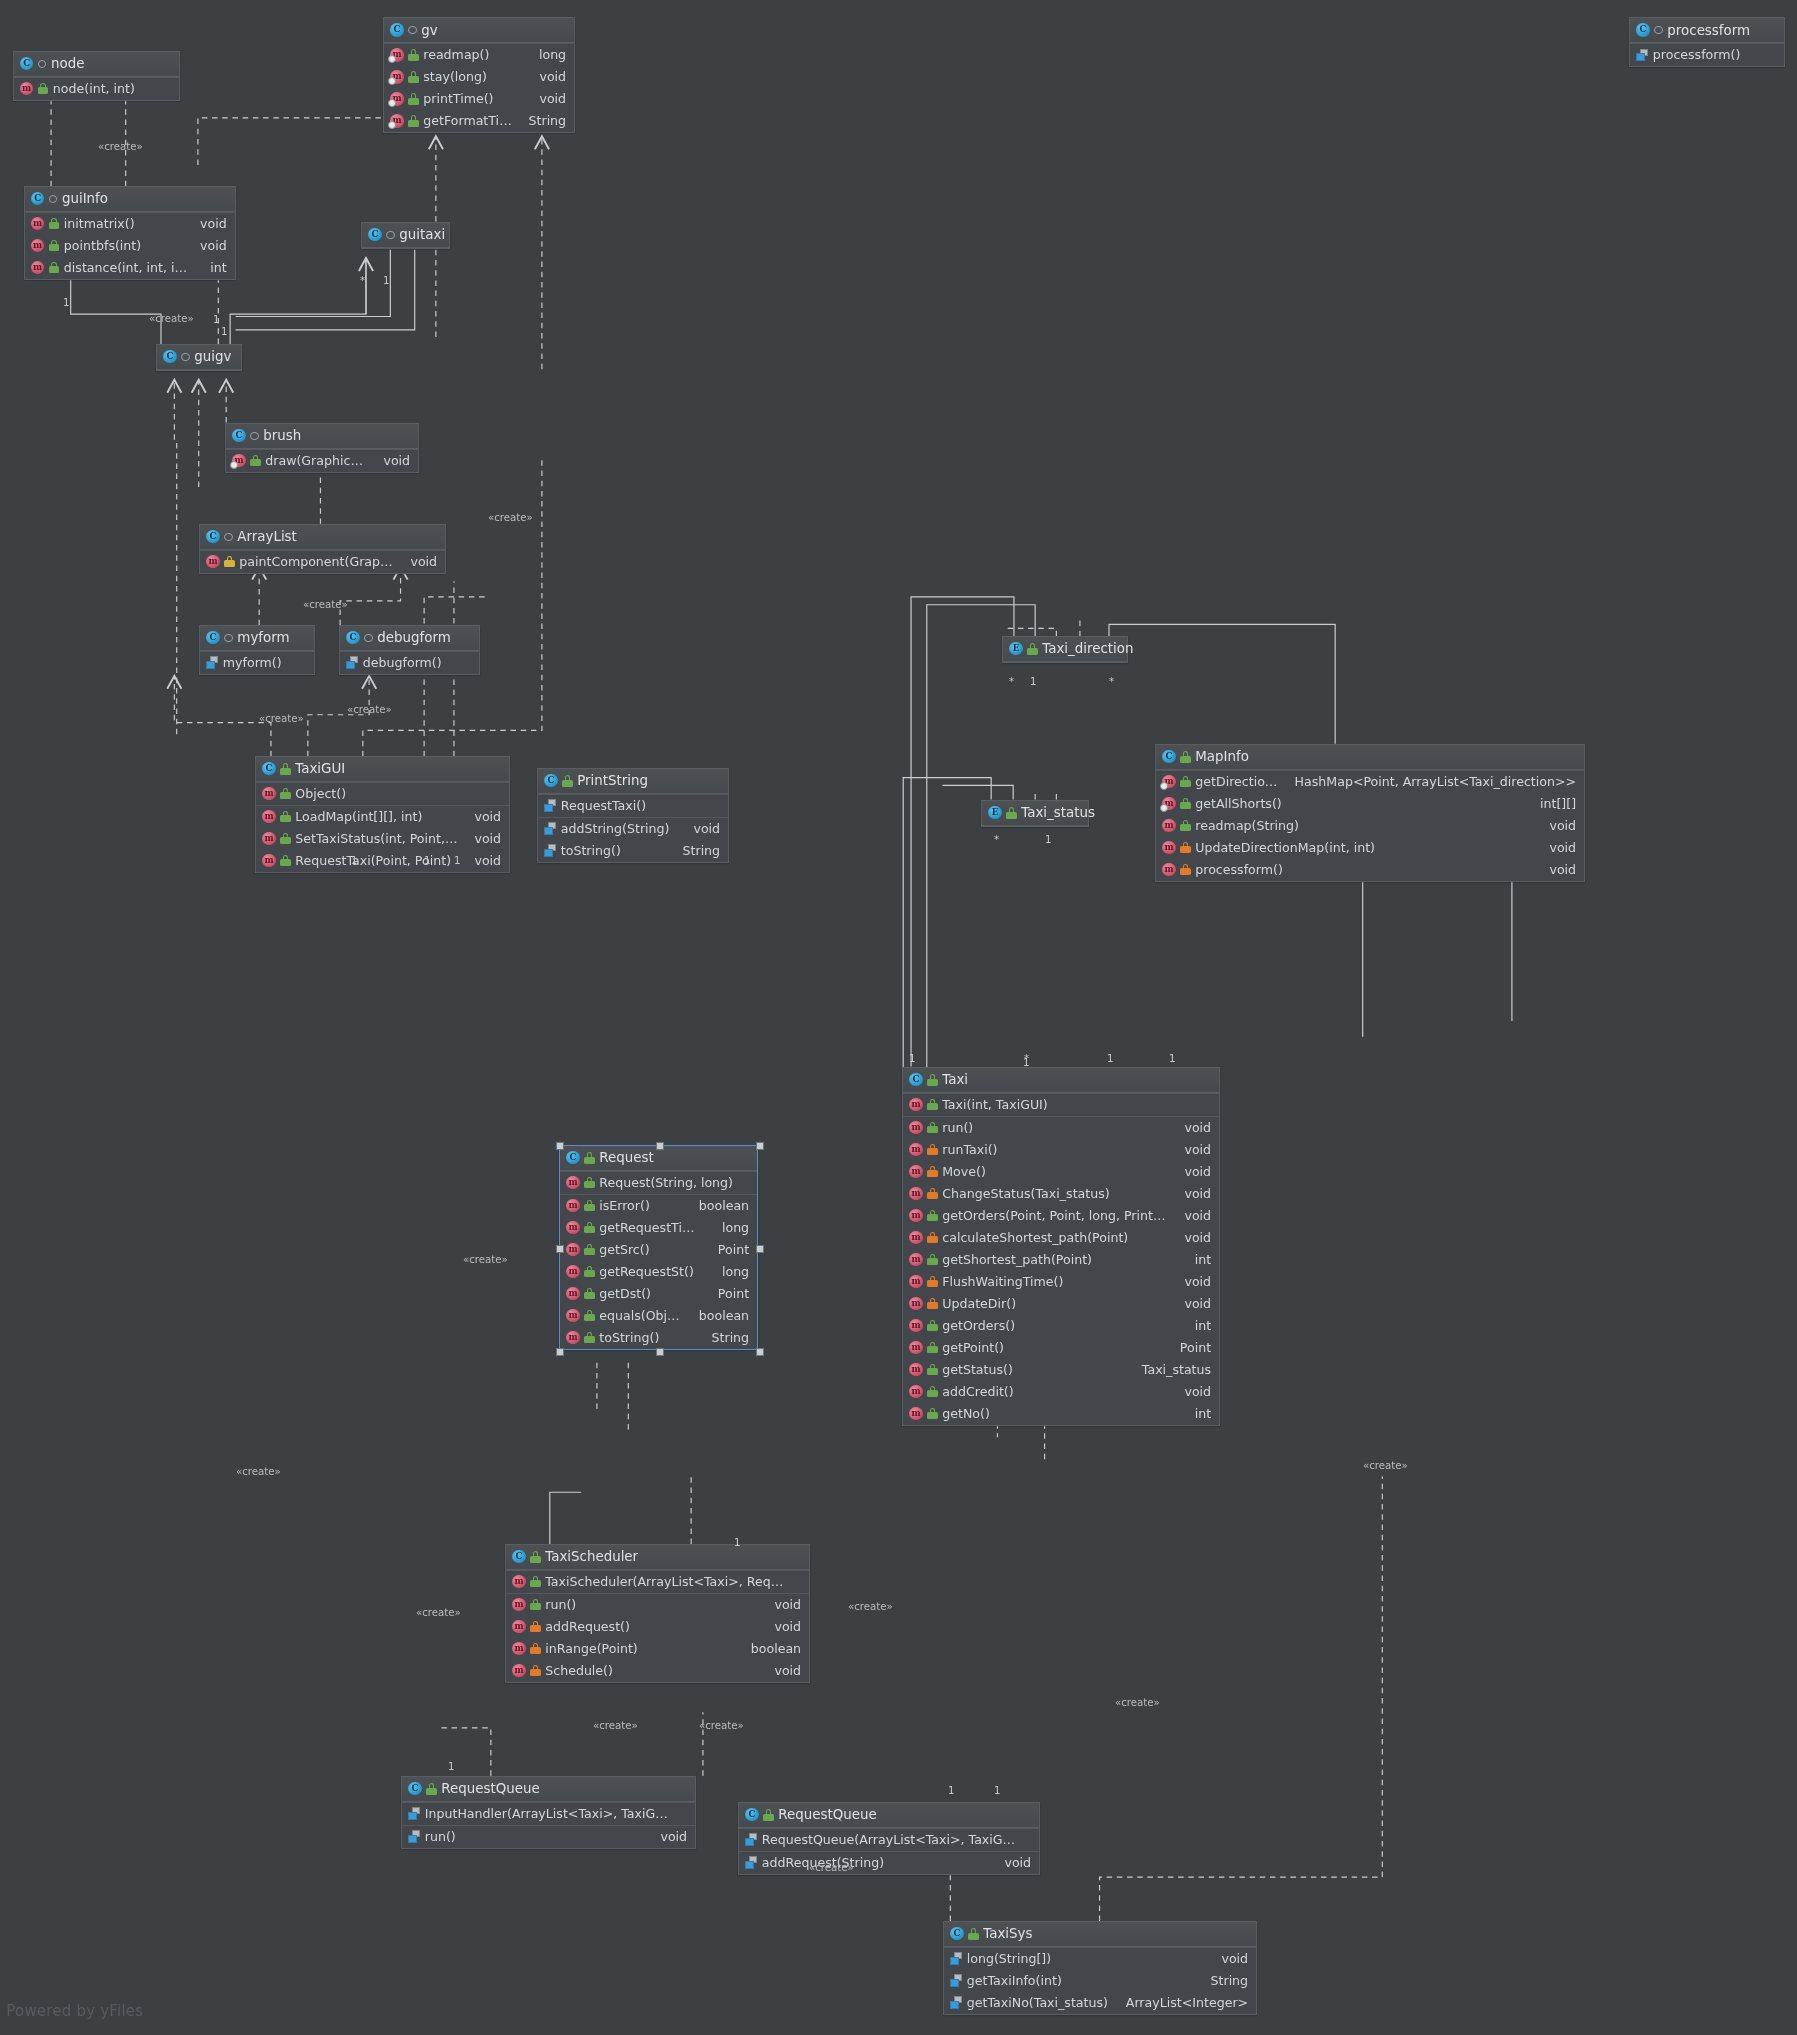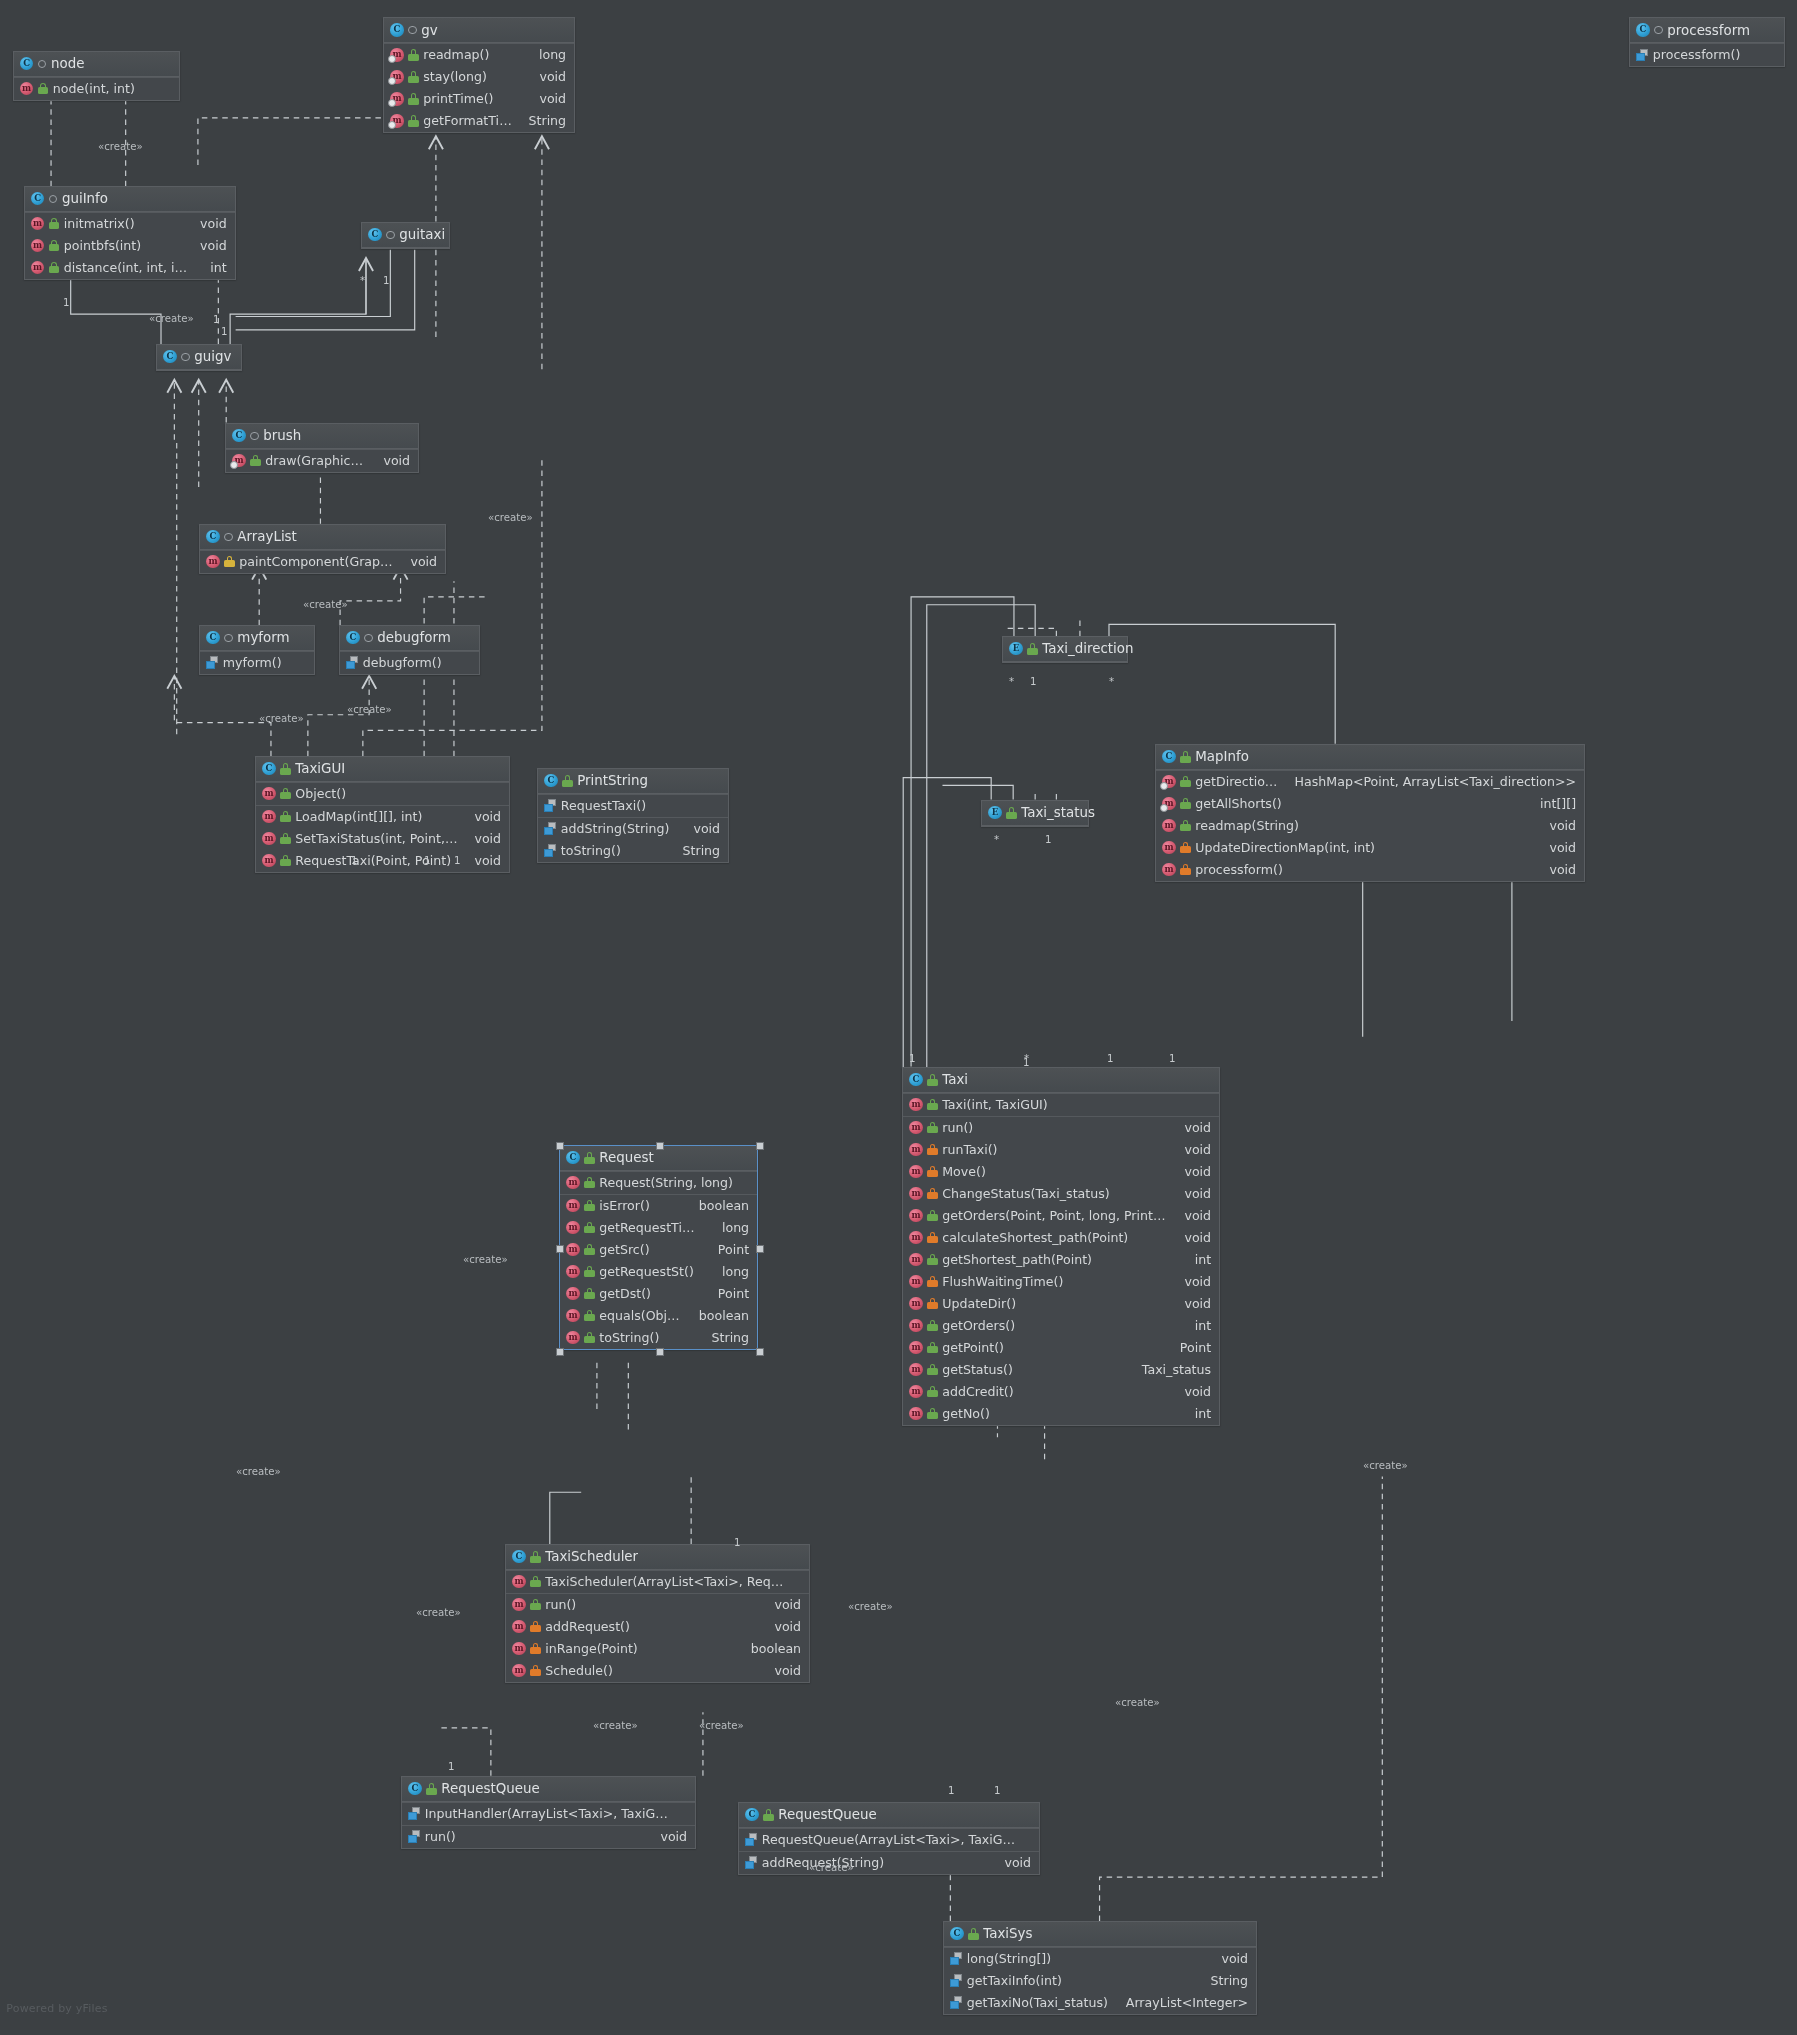--- a/index.html
+++ b/index.html
@@ -87,21 +87,21 @@
     background:#3d9ad6;border:0.8px solid #2a7fb5;box-sizing:border-box;
   }
 
   
   .elabel{
     position:absolute;font-size:10.2px;color:#b9bdc0;white-space:nowrap;z-index:6;
     font-family:"DejaVu Sans","Liberation Sans",sans-serif;
   }
   .elabel.mult{font-size:10.2px;color:#c7cbce;}
   .watermark{
-    position:absolute;left:6.3px;top:2002px;font-size:11px;color:#575b5f;
+    position:absolute;left:6.3px;top:2002px;font-size:15px;color:#575b5f;
     letter-spacing:0.2px;
   }
   
   .handle{position:absolute;width:5.5px;height:5.5px;background:#c9ced2;border:0.8px solid #6e7377;z-index:9;}
 </style>
 </head>
 <body>
 
 <div id="canvas">
 

